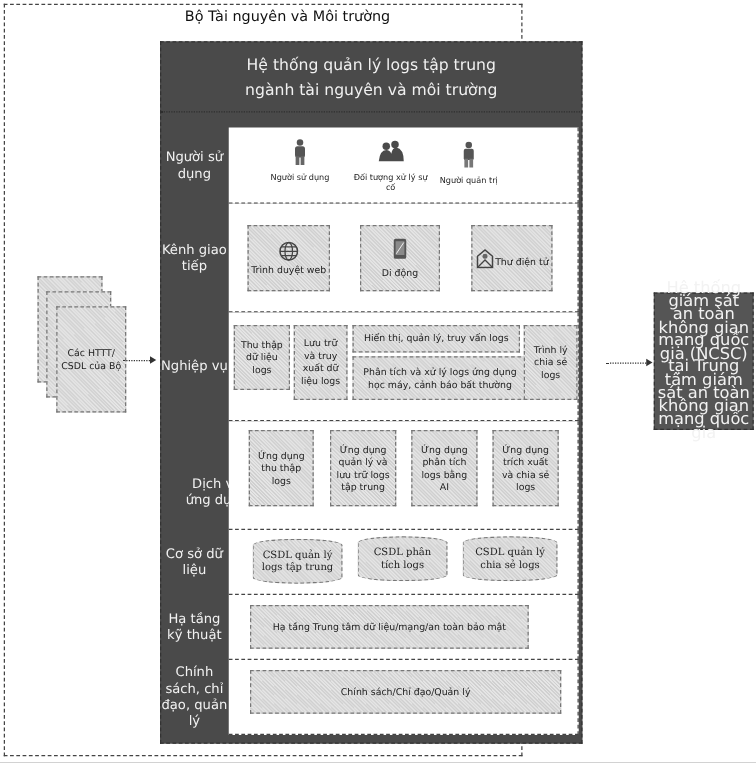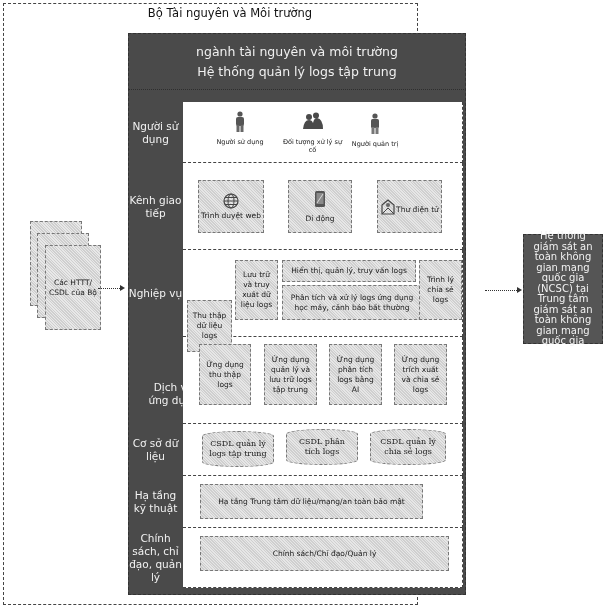--- a/index.html
+++ b/index.html
@@ -10,21 +10,21 @@
   .panel{left:128px;top:33px;width:338px;height:562px;background:#4a4a4a;border:1px dashed #333;}
   .panel-title{left:128px;top:42px;width:338px;text-align:center;color:#f0f0f0;font-size:12.5px;line-height:20px;}
   .panel-title div{white-space:nowrap;}
   .header-sep{left:128px;top:89px;width:338px;height:0;border-top:1px dotted #2e2e2e;}
   .lbl{color:#f2f2f2;font-size:10.5px;text-align:center;display:flex;align-items:center;justify-content:center;line-height:13px;left:128px;width:55px;}
   .row{left:183px;width:280px;background:#fff;border-bottom:1px dashed #444;border-right:1px dashed #444;}
   .box{background:#d9d9d9;background-image:repeating-linear-gradient(45deg,#cfcfcf 0 1px,#e6e6e6 1px 2px);border:1px dashed #777;display:flex;align-items:center;justify-content:center;text-align:center;font-size:7.5px;line-height:10px;color:#222;}
   .cyl{background:#dcdcdc;background-image:repeating-linear-gradient(45deg,#cfcfcf 0 1px,#e6e6e6 1px 2px);border:1px dashed #777;border-radius:50% / 14%;display:flex;align-items:center;justify-content:center;text-align:center;font-family:"DejaVu Serif",serif;font-size:8px;line-height:10px;color:#222;}
   .person-lbl{font-size:6.5px;text-align:center;color:#222;line-height:8px;}
   .docs .sheet{background:#e0e0e0;background-image:repeating-linear-gradient(45deg,#cfcfcf 0 1px,#e8e8e8 1px 2px);border:1px dashed #777;}
-  .right-box{left:523px;top:234px;width:80px;height:110px;background:#555;border:1px dashed #333;color:#f2f2f2;font-size:10px;line-height:10.5px;text-align:center;display:flex;align-items:center;justify-content:center;padding:2px;}
+  .right-box{left:523px;top:234px;width:80px;height:110px;background:#555;border:1px dashed #333;color:#f2f2f2;font-size:13px;line-height:10.5px;text-align:center;display:flex;align-items:center;justify-content:center;padding:2px;}
   .arrow{height:0;border-top:1.5px dotted #333;}
   .arrowhead{width:0;height:0;border-top:3px solid transparent;border-bottom:3px solid transparent;border-left:5px solid #333;}
   .ico{display:flex;align-items:center;justify-content:center;}
 </style>
 </head>
 <body>
 
 <div class="abs outer"></div>
 <div class="abs outer-title">Bộ Tài nguyên và Môi trường</div>
 
@@ -33,22 +33,22 @@
   <div class="abs sheet" style="left:37px;top:233px;width:52px;height:85px;"></div>
   <div class="abs sheet box" style="left:45px;top:245px;width:56px;height:85px;">
     <span>Các HTTT/ CSDL của Bộ</span>
   </div>
 </div>
 <div class="abs arrow" style="left:98px;top:288px;width:22px;"></div>
 <div class="abs arrowhead" style="left:120px;top:285px;"></div>
 
 <div class="abs panel"></div>
 <div class="abs panel-title">
+  <div>Hệ thống quản lý logs tập trung</div>
   <div>ngành tài nguyên và môi trường</div>
-  <div>Hệ thống quản lý logs tập trung</div>
 </div>
 <div class="abs header-sep"></div>
 
 <div class="abs lbl" style="top:102px;height:61px;">Người sử dụng</div>
 <div class="abs lbl" style="top:163px;height:87px;">Kênh giao tiếp</div>
 <div class="abs lbl" style="top:250px;height:87px;">Nghiệp vụ</div>
 <div class="abs lbl" style="top:350px;height:87px;margin-left:18px;">Dịch vụ ứng dụng</div>
 <div class="abs lbl" style="top:424px;height:52px;">Cơ sở dữ liệu</div>
 <div class="abs lbl" style="top:476px;height:52px;">Hạ tầng kỹ thuật</div>
 <div class="abs lbl" style="top:528px;height:60px;">Chính sách, chỉ đạo, quản lý</div>
@@ -110,21 +110,21 @@
 </div>
 <div class="abs box" style="left:377px;top:180px;width:65px;height:53px;flex-direction:row;">
   <svg width="16" height="16" viewBox="0 0 16 16">
       <path d="M2 6 L8 1 L14 6 V15 H2 Z" fill="none" stroke="#444" stroke-width="1.2"></path>
       <path d="M2 15 L8 9 L14 15" fill="none" stroke="#444"></path>
       <circle cx="8" cy="6" r="2" fill="#666"></circle>
     </svg>
   <span style="margin-top:6px;">Thư điện tử</span>
 </div>
 
-<div class="abs box" style="left:187px;top:260px;width:45px;height:52px;padding:0 2px;margin-top:40px;">
+<div class="abs box" style="left:187px;top:260px;width:45px;height:52px;padding:0 2px;">
   <span>Thu thập dữ liệu logs</span>
 </div>
 <div class="abs box" style="left:235px;top:260px;width:43px;height:60px;padding:0 2px;">
   <span>Lưu trữ và truy xuất dữ liệu logs</span>
 </div>
 <div class="abs box" style="left:282px;top:260px;width:134px;height:22px;">
   <span>Hiển thị, quản lý, truy vấn logs</span>
 </div>
 <div class="abs box" style="left:282px;top:285px;width:140px;height:35px;padding:0 6px;">
   <span>Phân tích và xử lý logs ứng dụng học máy, cảnh báo bất thường</span>

